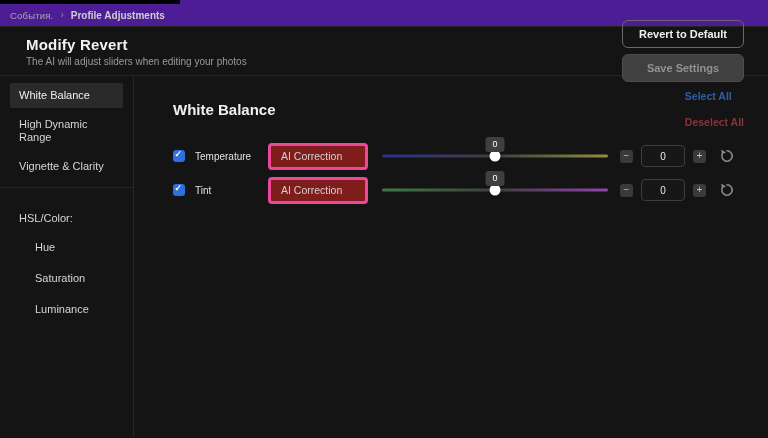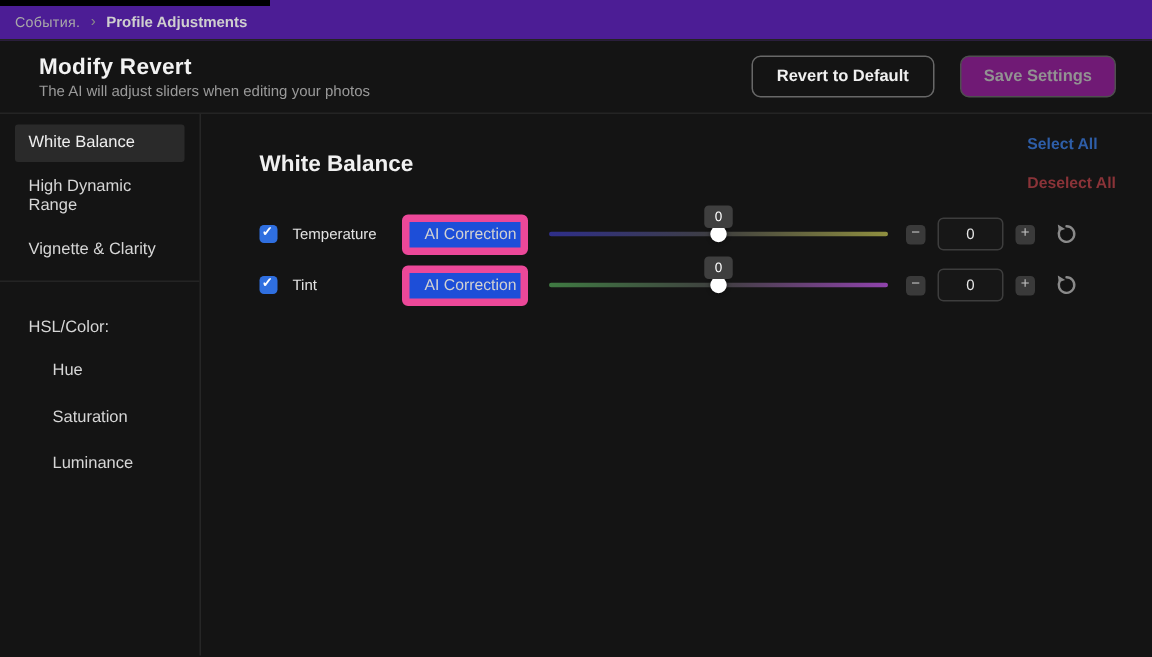--- a/index.html
+++ b/index.html
@@ -22,25 +22,25 @@
   .crumb-sep { font-size:10px; color:#8a8a8a; margin-top:-1px; }
   .crumb-current { font-size:10px; font-weight:700; color:#cfcfcf; }
 
   
   .header {
     display:flex; justify-content:space-between; align-items:center;
     padding:0 24px 0 26px; height:49px; border-bottom:1px solid #242424;
   }
   .h-title { font-size:15px; font-weight:700; color:#f2f2f2; letter-spacing:.2px; }
   .h-sub { font-size:10px; color:#9a9a9a; margin-top:3px; }
-  .h-buttons { display:flex; gap:17px; }
+  .h-buttons { display:flex; gap:6px;flex-direction:column; }
   .btn { height:28px; border-radius:6px; font-size:11px; font-weight:600;
          display:flex; align-items:center; justify-content:center; cursor:pointer; }
   .btn-revert { padding:0 16px; background:transparent; border:1px solid #686868; color:#f0f0f0; }
-  .btn-save   { padding:0 15px; background:#701a75; border:1px solid #4f4f4f; color:#929292; }
+  .btn-save   { padding:0 15px; background:#404040; border:1px solid #4f4f4f; color:#929292; }
 
   
   .body { display:flex; height:361px; }
   .sidebar { width:134px; border-right:1px solid #262626; padding-top:7px; flex-shrink:0; }
   .side-item {
     margin:0 10px 4px 10px; padding:6px 9px; font-size:11px; color:#d6d6d6;
     border-radius:2px; cursor:pointer; line-height:13px;
   }
   .side-item.selected { background:#2a2a2a; color:#efefef; }
   .side-item.group { cursor:default; margin-top:18px; }
@@ -59,22 +59,22 @@
   .checkbox {
     width:12px; height:12px; border-radius:3px; background:#2f6fe0;
     flex-shrink:0; cursor:pointer; position:relative;
   }
   .checkbox.checked::after {
     content:"✓"; position:absolute; left:1.5px; top:-1px;
     font-size:9px; color:#fff; font-weight:700;
   }
   .row-label { width:64px; margin-left:10px; font-size:10px; color:#e2e2e2; flex-shrink:0; }
   .ai-box {
-    width:84px; height:27px; margin-left:9px; flex-shrink:0;
-    border:5px solid #ec4899; border-radius:4px; background:#1d4ed8;
+    width:100px; height:27px; margin-left:9px; flex-shrink:0;
+    border:3px solid #ec4899; border-radius:4px; background:#7f1d1d;
     display:flex; align-items:center; padding-left:10px;
     font-size:10.5px; color:#d2d2d2; cursor:pointer;
   }
   .slider { position:relative; width:226px; height:34px; margin-left:14px; flex-shrink:0; cursor:pointer; }
   .track { position:absolute; top:50%; left:0; right:0; height:3px; transform:translateY(-50%); border-radius:2px; }
   .thumb {
     position:absolute; top:50%; width:11px; height:11px; border-radius:50%;
     background:#fff; transform:translate(-50%,-50%); box-shadow:0 0 3px rgba(0,0,0,.6);
     cursor:grab; z-index:2;
   }

